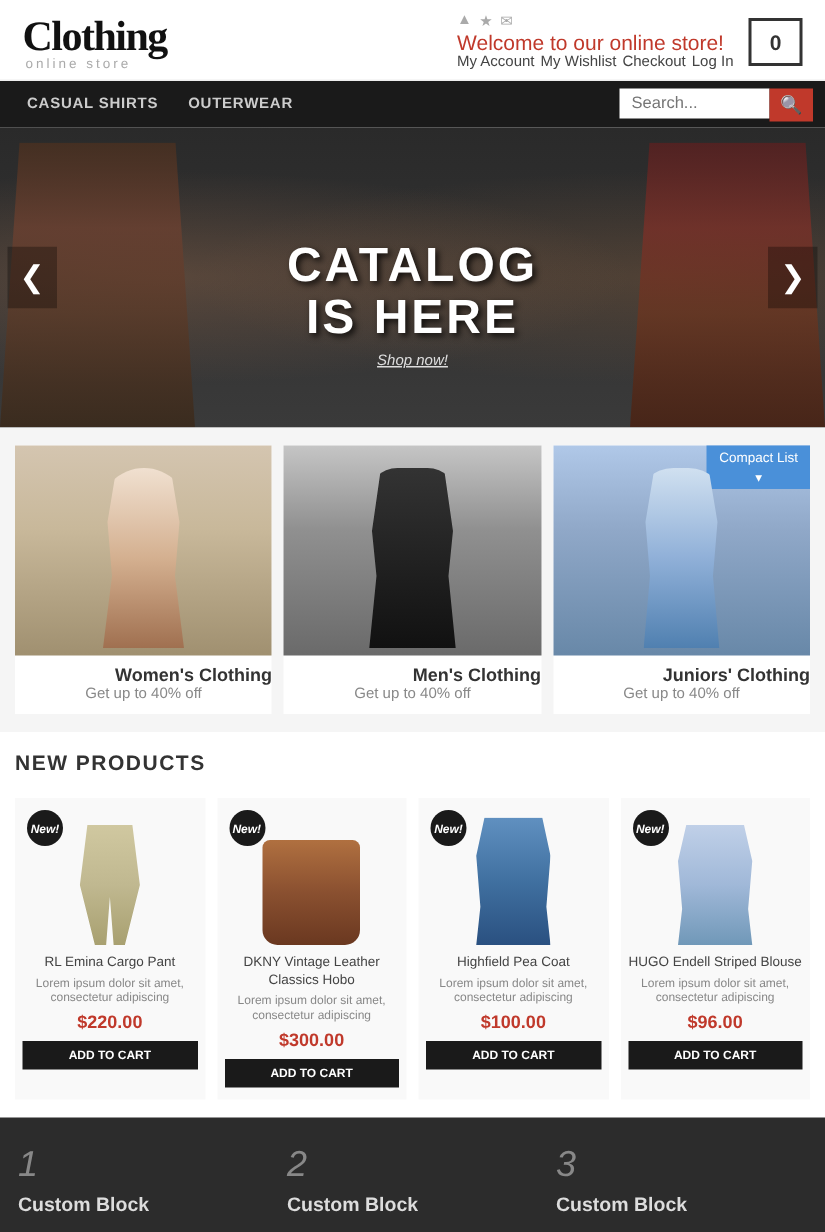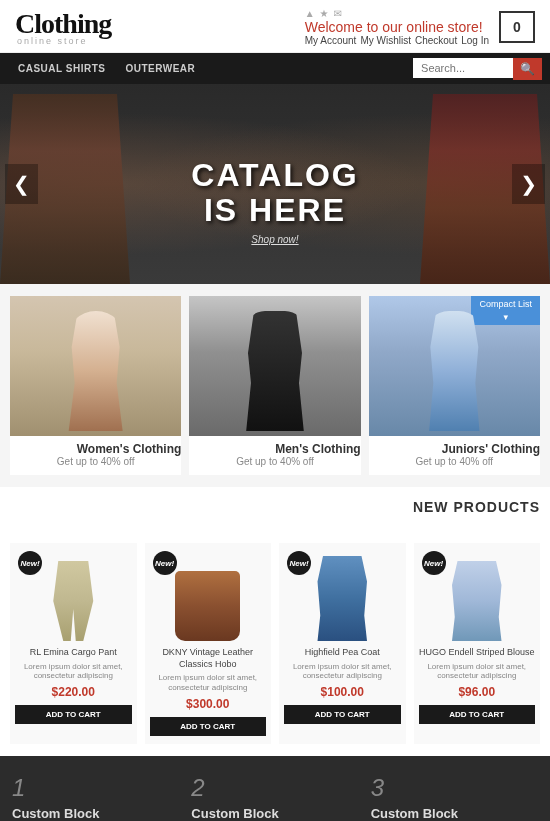--- a/index.html
+++ b/index.html
@@ -53,21 +53,21 @@
     .category-img-juniors { background: linear-gradient(180deg, #b0c8e8 0%, #90a8c8 40%, #6888a8 100%); }
     .figure-silhouette { width: 60px; height: 120px; margin: 10px auto 0; }
     .women-fig { background: linear-gradient(180deg, #f0e0d0 0%, #d4b090 50%, #a07050 100%); border-radius: 30px 30px 0 0; clip-path: polygon(20% 0%, 80% 0%, 90% 30%, 85% 60%, 95% 100%, 5% 100%, 15% 60%, 10% 30%); }
     .men-fig { background: linear-gradient(180deg, #333 0%, #222 50%, #111 100%); border-radius: 20px 20px 0 0; clip-path: polygon(15% 0%, 85% 0%, 95% 35%, 90% 60%, 98% 100%, 2% 100%, 10% 60%, 5% 35%); }
     .juniors-fig { background: linear-gradient(180deg, #d0e0f0 0%, #90b0d8 50%, #5080b0 100%); border-radius: 25px 25px 0 0; clip-path: polygon(20% 0%, 80% 0%, 90% 30%, 85% 60%, 92% 100%, 8% 100%, 15% 60%, 10% 30%); }
     .category-title { font-size: 12px; font-weight: bold; color: #333; margin-top: 6px; text-align: right; }
     .category-discount { font-size: 10px; color: #888; }
 
     
     .new-products { padding: 12px 10px; background: #fff; }
-    .section-title { text-align: right; font-size: 14px; font-weight: bold; color: #333; margin-bottom: 28px; text-transform: uppercase; letter-spacing: 1px; }
+    .section-title { text-align: left; font-size: 14px; font-weight: bold; color: #333; margin-bottom: 16px; text-transform: uppercase; letter-spacing: 1px; }
     .products-grid { display: flex; gap: 8px; }
     .product-card { flex: 1; background: #f9f9f9; text-align: center; padding: 8px 5px; position: relative; }
     .new-badge { position: absolute; top: 8px; left: 8px; background: #1a1a1a; color: #fff; font-size: 8px; font-weight: bold; border-radius: 50%; width: 24px; height: 24px; display: flex; align-items: center; justify-content: center; font-style: italic; }
     .product-img { width: 100%; height: 90px; display: flex; align-items: flex-end; justify-content: center; overflow: hidden; margin-bottom: 6px; }
     .pants-img { background: linear-gradient(180deg, #d0c8a0 0%, #c0b890 50%, #a8a070 100%); height: 80px; width: 50px; clip-path: polygon(20% 0%, 80% 0%, 90% 50%, 70% 100%, 55% 100%, 50% 60%, 45% 100%, 30% 100%, 10% 50%); }
     .bag-img { background: linear-gradient(180deg, #b07040 0%, #8a5030 50%, #6a3820 100%); height: 70px; width: 65px; border-radius: 5px 5px 10px 10px; }
     .coat-img { background: linear-gradient(180deg, #6090c0 0%, #4070a0 50%, #2a5080 100%); height: 85px; width: 55px; clip-path: polygon(15% 0%, 85% 0%, 95% 30%, 90% 70%, 95% 100%, 5% 100%, 10% 70%, 5% 30%); }
     .blouse-img { background: linear-gradient(180deg, #c0d0e8 0%, #a0b8d8 50%, #7098b8 100%); height: 80px; width: 55px; clip-path: polygon(15% 0%, 85% 0%, 95% 30%, 90% 70%, 95% 100%, 5% 100%, 10% 70%, 5% 30%); }
     .product-name { font-size: 9px; color: #444; margin-bottom: 3px; line-height: 1.3; }
     .product-desc { font-size: 8px; color: #888; margin-bottom: 4px; line-height: 1.2; }

